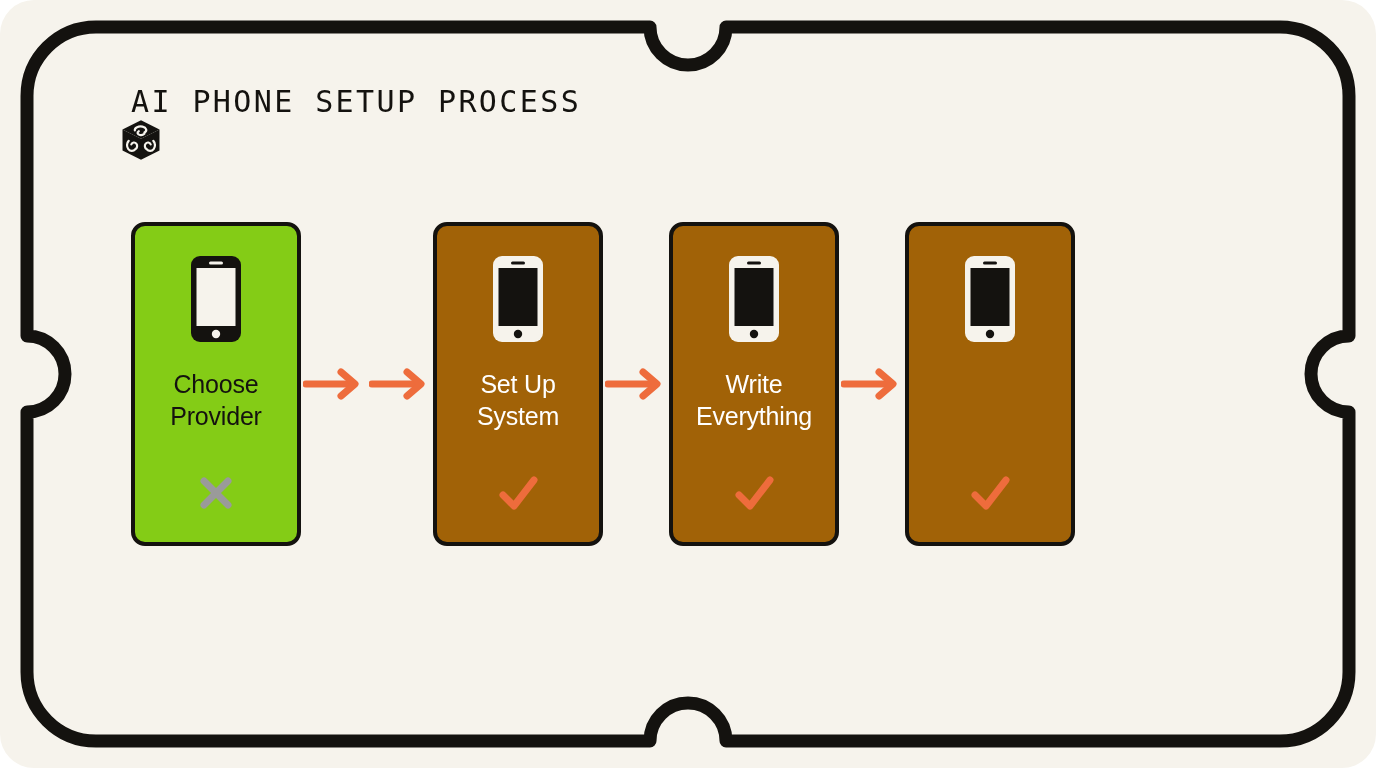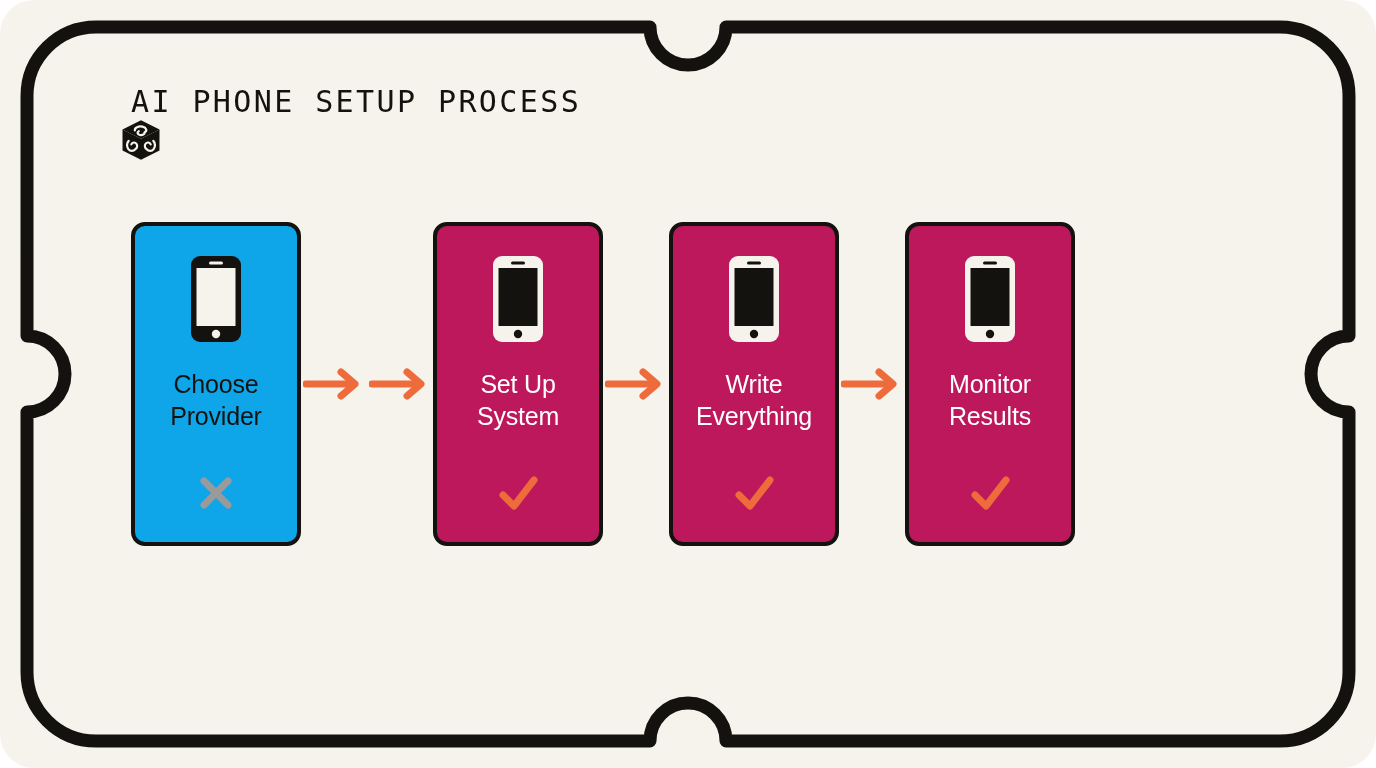--- a/index.html
+++ b/index.html
@@ -78,25 +78,25 @@
     width: 170px;
     height: 324px;
     border-radius: 14px;
     box-sizing: border-box;
     flex: 0 0 auto;
     display: flex;
     flex-direction: column;
     align-items: center;
   }
   .card.light {
-    background: #0ea5e9;
+    background: #84cc16;
     border: 4px solid #14120f;
   }
   .card.dark {
-    background: #be185d;
+    background: #a16207;
     border: 4px solid #14120f;
   }
 
   .card-phone {
     margin-top: 29px;
     width: 52px;
     height: 88px;
   }
 
   .card-label {
@@ -260,22 +260,20 @@
         </svg>
       </div>
 
       <div class="card dark">
         <svg class="card-phone" viewBox="0 0 52 88" xmlns="http://www.w3.org/2000/svg">
           <rect x="1" y="1" width="50" height="86" rx="9" fill="#f6f3ec"></rect>
           <rect x="6.5" y="13" width="39" height="58" fill="#14120f"></rect>
           <rect x="19" y="6.5" width="14" height="3" rx="1.5" fill="#14120f"></rect>
           <circle cx="26" cy="79" r="4.2" fill="#14120f"></circle>
         </svg>
-        <div class="card-label">Monitor
-Results</div>
         <svg class="card-status" viewBox="0 0 46 46" xmlns="http://www.w3.org/2000/svg">
           <polyline points="8,25 19,36 39,10" fill="none" stroke="#ee6c3c" stroke-width="7" stroke-linecap="round" stroke-linejoin="round"></polyline>
         </svg>
       </div>
 
     </div>
   </div>
 </div>
 
 </body></html>

